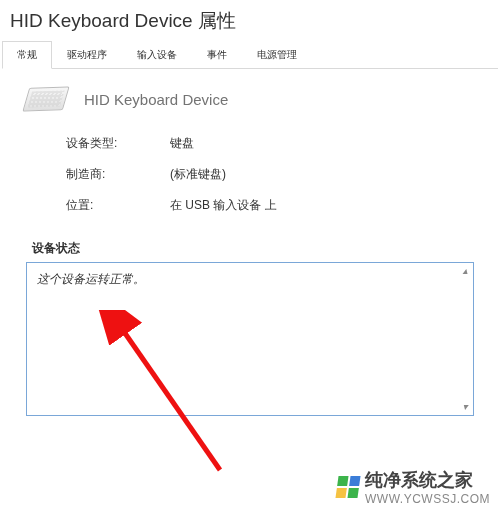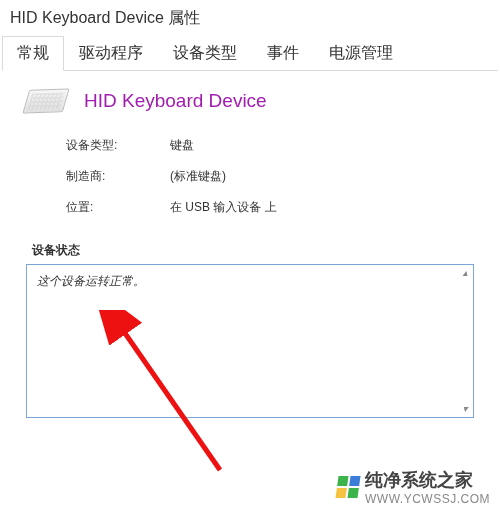--- a/index.html
+++ b/index.html
@@ -8,31 +8,31 @@
     font-size: 12px;
     background: #fff;
     color: #333;
     width: 500px;
     height: 514px;
     position: relative;
     overflow: hidden;
   }
   .window-title {
     padding: 8px 10px 6px 10px;
-    font-size: 16px;
+    font-size: 19px;
     color: #333;
   }
   .tabs {
     display: flex;
     border-bottom: 1px solid #d9d9d9;
     margin: 0 2px;
   }
   .tab {
     padding: 6px 14px;
-    font-size: 16px;
+    font-size: 10px;
     color: #333;
     border: 1px solid transparent;
     border-bottom: none;
     position: relative;
     top: 1px;
     cursor: pointer;
   }
   .tab.active {
     border: 1px solid #d9d9d9;
     border-bottom: 1px solid #fff;
@@ -59,22 +59,22 @@
   }
   .kb-icon::after {
     content: "";
     position: absolute;
     inset: 3px;
     background: repeating-linear-gradient(90deg,#ccc 0 2px,transparent 2px 4px),
                 repeating-linear-gradient(#ccc 0 2px,transparent 2px 4px);
     opacity: .4;
   }
   .device-name {
-    font-size: 19px;
-    color: #a21caf;
+    font-size: 15px;
+    color: #737373;
   }
   .info-table {
     margin-left: 46px;
     margin-bottom: 26px;
   }
   .info-row {
     display: flex;
     margin-bottom: 14px;
   }
   .info-label {
@@ -152,21 +152,21 @@
   }
 </style>
 </head>
 <body>
 
 <div class="window-title">HID Keyboard Device 属性</div>
 
 <div class="tabs">
   <div class="tab active">常规</div>
   <div class="tab">驱动程序</div>
-  <div class="tab">设备类型</div>
+  <div class="tab">输入设备</div>
   <div class="tab">事件</div>
   <div class="tab">电源管理</div>
 </div>
 
 <div class="content">
   <div class="device-header">
     <div class="kb-icon"></div>
     <div class="device-name">HID Keyboard Device</div>
   </div>
 

